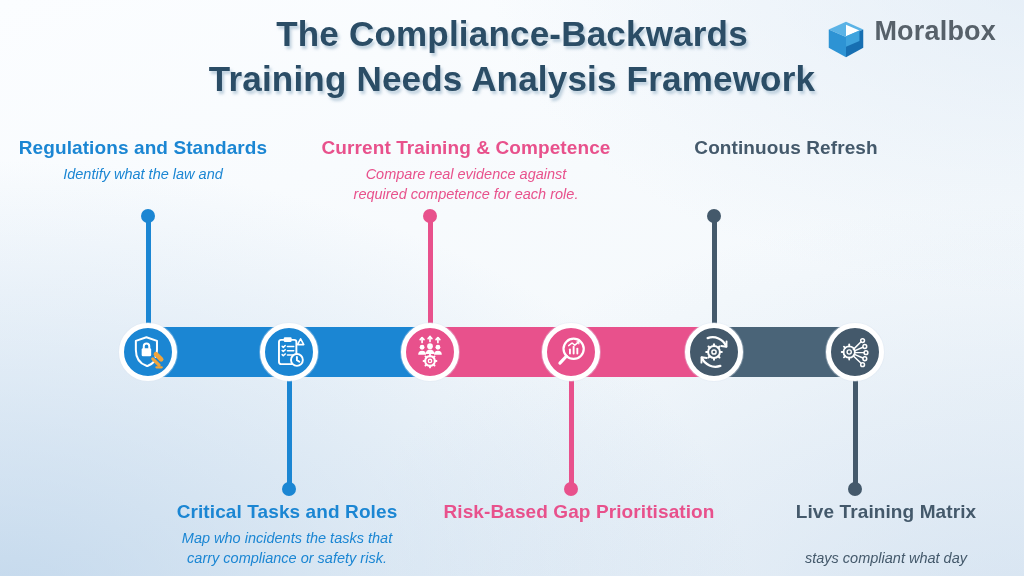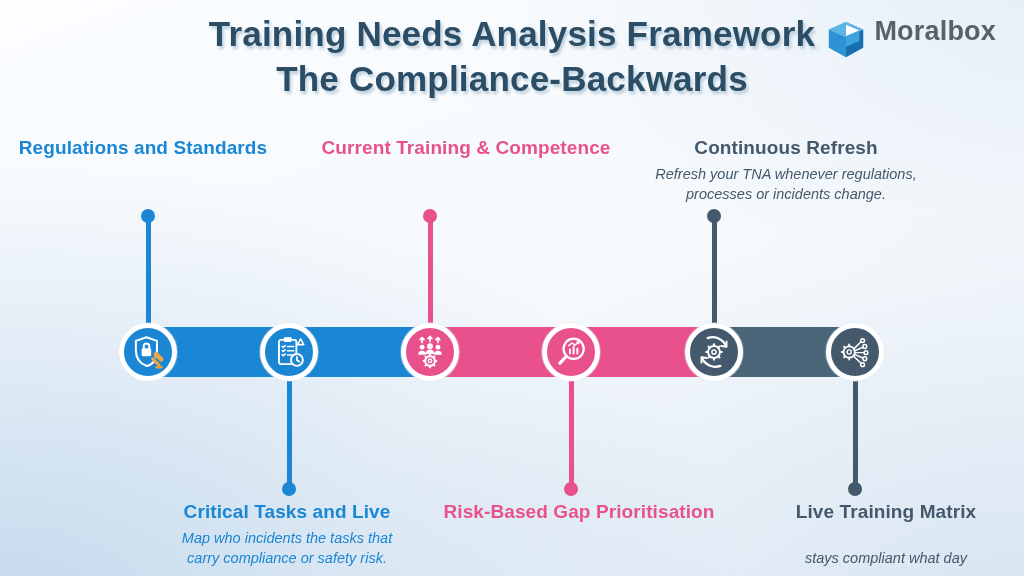--- a/index.html
+++ b/index.html
@@ -49,22 +49,22 @@
   .label h3{margin:0 0 5px 0;font-size:19px;font-weight:800;letter-spacing:0.1px;}
   .label p{margin:0;font-style:italic;font-size:14.5px;line-height:1.38;font-weight:500;}
   .blue-txt{color:#1b86d3;} .pink-txt{color:#e8518c;} .slate-txt{color:#44596b;}
 </style>
 </head>
 <body>
 
 <div class="canvas">
 
   <div class="main-title">
+    <div>The Compliance-Backwards</div>
     <div>Training Needs Analysis Framework</div>
-    <div>The Compliance-Backwards</div>
   </div>
 
   <div class="logo">
     <span>
       <svg width="46" height="46" viewBox="0 0 48 48">
         <polygon points="6,14 24,6 42,14 24,22" fill="#5bb3e6"></polygon>
         <polygon points="6,14 24,22 24,43 6,33" fill="#2d93d4"></polygon>
         <polygon points="42,14 24,22 24,43 42,33" fill="#176fb2"></polygon>
         <polygon points="24,9 38,15 24,21" fill="#ffffff"></polygon>
         <polygon points="38,15 38,26 24,32 24,21" fill="#3fa3dd"></polygon>
@@ -221,38 +221,38 @@
           <line x1="16.5" y1="21.7" x2="23.5" y2="28.5"></line>
             <circle cx="25.2" cy="30" r="1.8"></circle>
         </g>
       </svg>
     </span>
   </div>
 
   <div class="label label-top blue-txt" style="left:143px">
     <h3>Regulations and Standards</h3>
     <p>
-      <br>
+      <span>Identify what the law and</span><br>
     </p>
   </div>
 
   <div class="label label-top pink-txt" style="left:466px">
     <h3>Current Training &amp; Competence</h3>
+    <p>
+      <span>Compare real evidence against</span><br>
+      <span>required competence for each role.</span>
+    </p>
   </div>
 
   <div class="label label-top slate-txt" style="left:786px">
     <h3>Continuous Refresh</h3>
-    <p>
-      <span>Refresh your TNA whenever regulations,</span><br>
-      <span>processes or incidents change.</span>
-    </p>
   </div>
 
   <div class="label label-bottom blue-txt" style="left:287px">
-    <h3>Critical Tasks and Live</h3>
+    <h3>Critical Tasks and Roles</h3>
     <p>
       <span>Map who incidents the tasks that</span><br>
       <span>carry compliance or safety risk.</span>
     </p>
   </div>
 
   <div class="label label-bottom pink-txt" style="left:579px">
     <h3>Risk-Based Gap Prioritisation</h3>
   </div>
 

